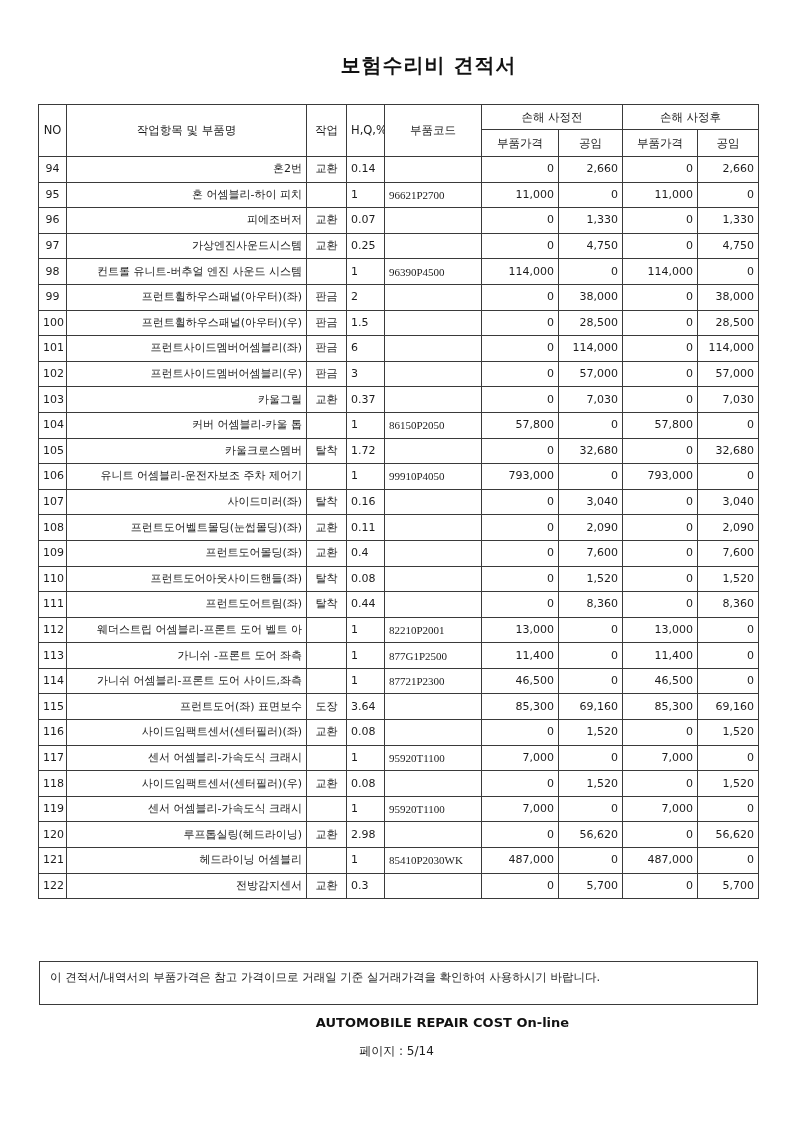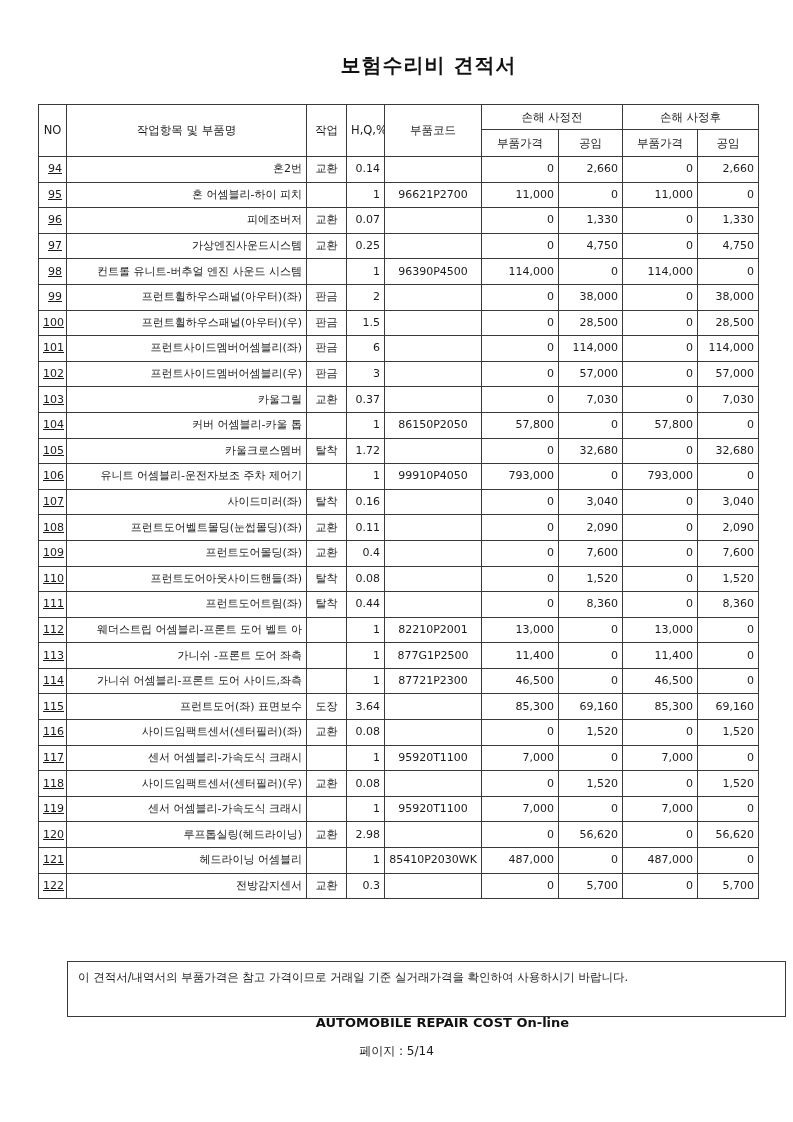--- a/index.html
+++ b/index.html
@@ -25,31 +25,31 @@
     border:1px solid #3a3a3a;
     padding:0 4px;
     overflow:hidden;white-space:nowrap;
     font-weight:normal;
     line-height:1.1;
   }
   table.doc-table thead tr.group-row{height:25px;}
   table.doc-table thead tr.sub-row{height:27px;}
   table.doc-table thead th{text-align:center;font-size:11.5px;}
   table.doc-table tbody tr{height:25.6px;}
-  td.c-no{text-align:right;text-decoration:underline;}
+  td.c-no{text-align:center;}
   td.c-name{text-align:right;padding-left:10px;}
   td.c-work{text-align:center;}
-  td.c-hq{text-align:right;padding-right:5px;margin-left:12px;}
-  td.c-code{text-align:center;padding-left:5px;}
+  td.c-hq{text-align:left;padding-right:5px;margin-left:12px;}
+  td.c-code{text-align:left;padding-left:5px;font-family:Liberation Serif, serif;}
   td.c-num{text-align:right;padding-right:5px;}
   .note-box{
     position:absolute;left:39px;top:961px;width:697px;height:26px;
     border:1px solid #3a3a3a;
-    padding:8px 10px 20px 10px;
-    font-size:11.5px;color:#1b1b1b;margin-left:28px;
+    padding:8px 10px 8px 10px;
+    font-size:11.5px;color:#1b1b1b;
   }
   .brand-line{
     position:absolute;left:0;top:1015px;width:793px;
     text-align:center;font-size:13px;font-weight:bold;color:#111;padding-left:46px;
   }
   .page-line{
     position:absolute;left:0;top:1043px;width:793px;
     text-align:center;font-size:12px;color:#1b1b1b;
   }
 </style>

